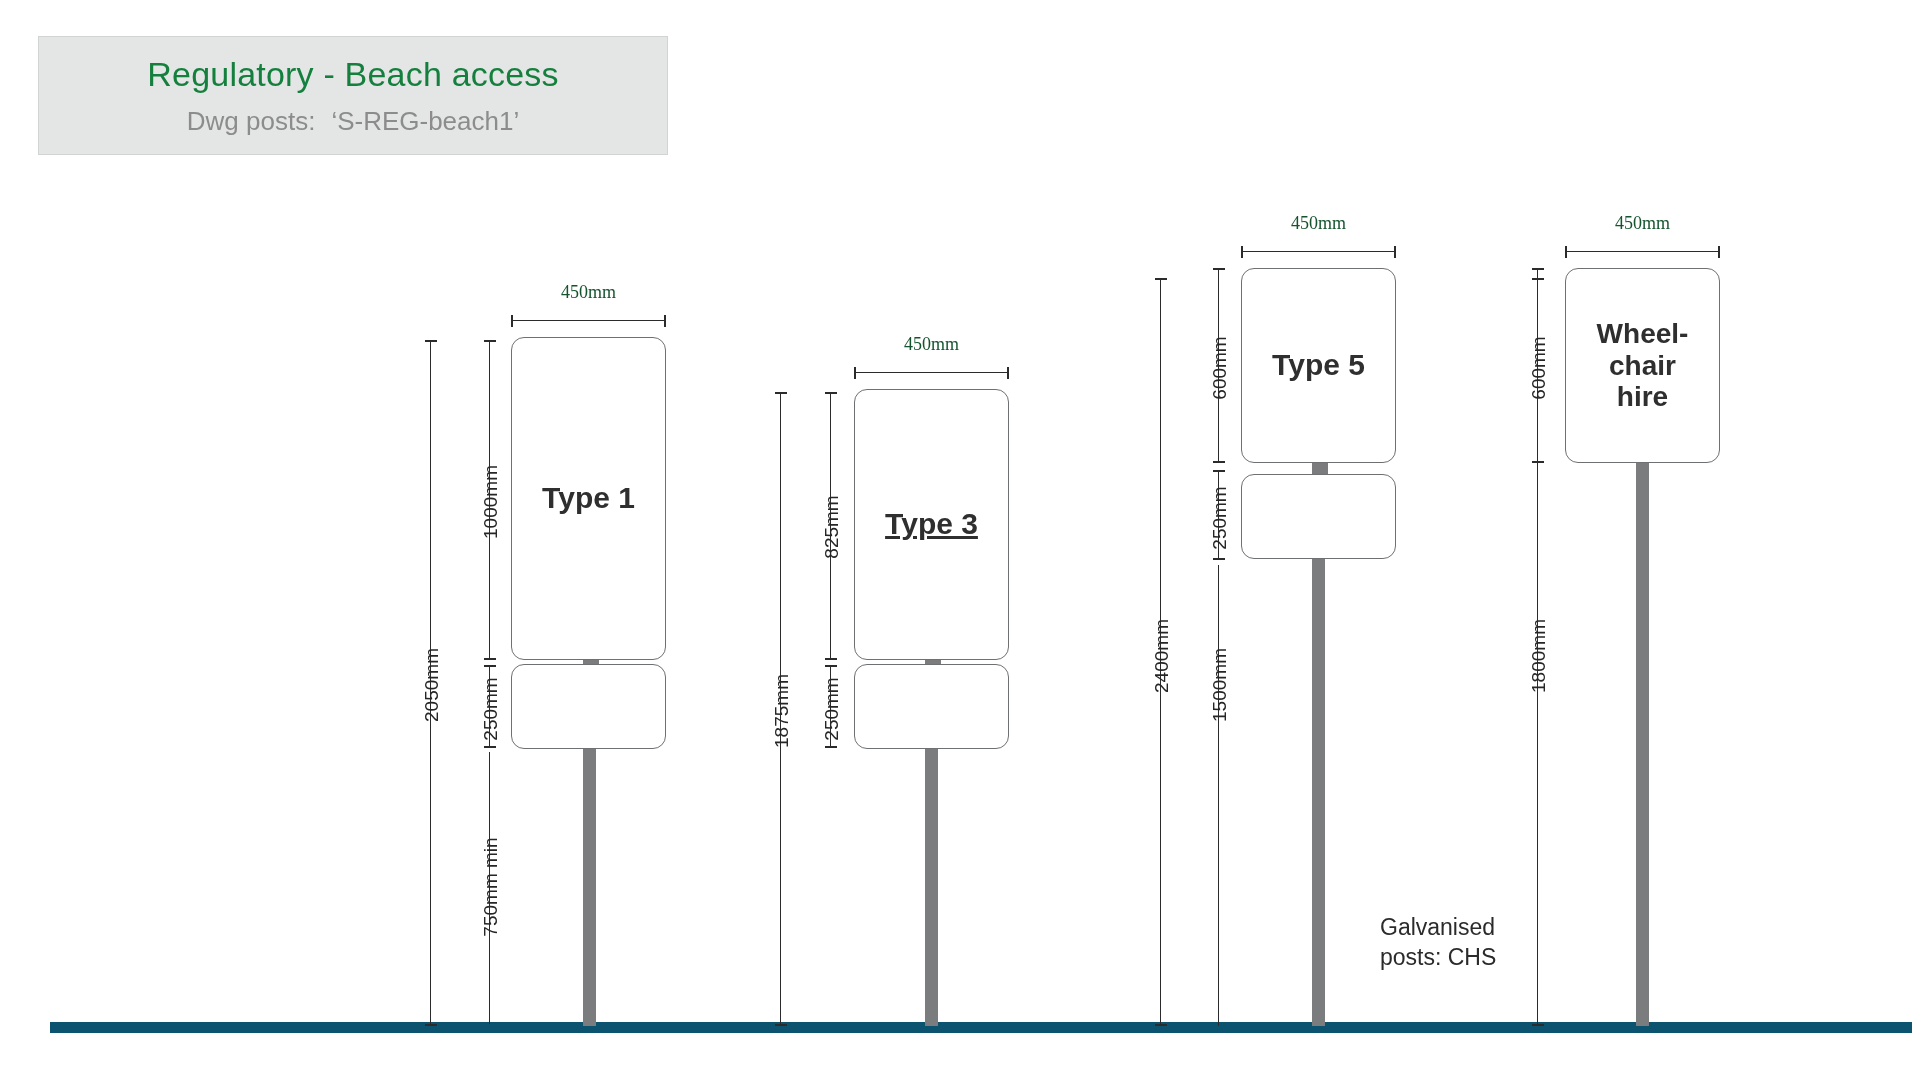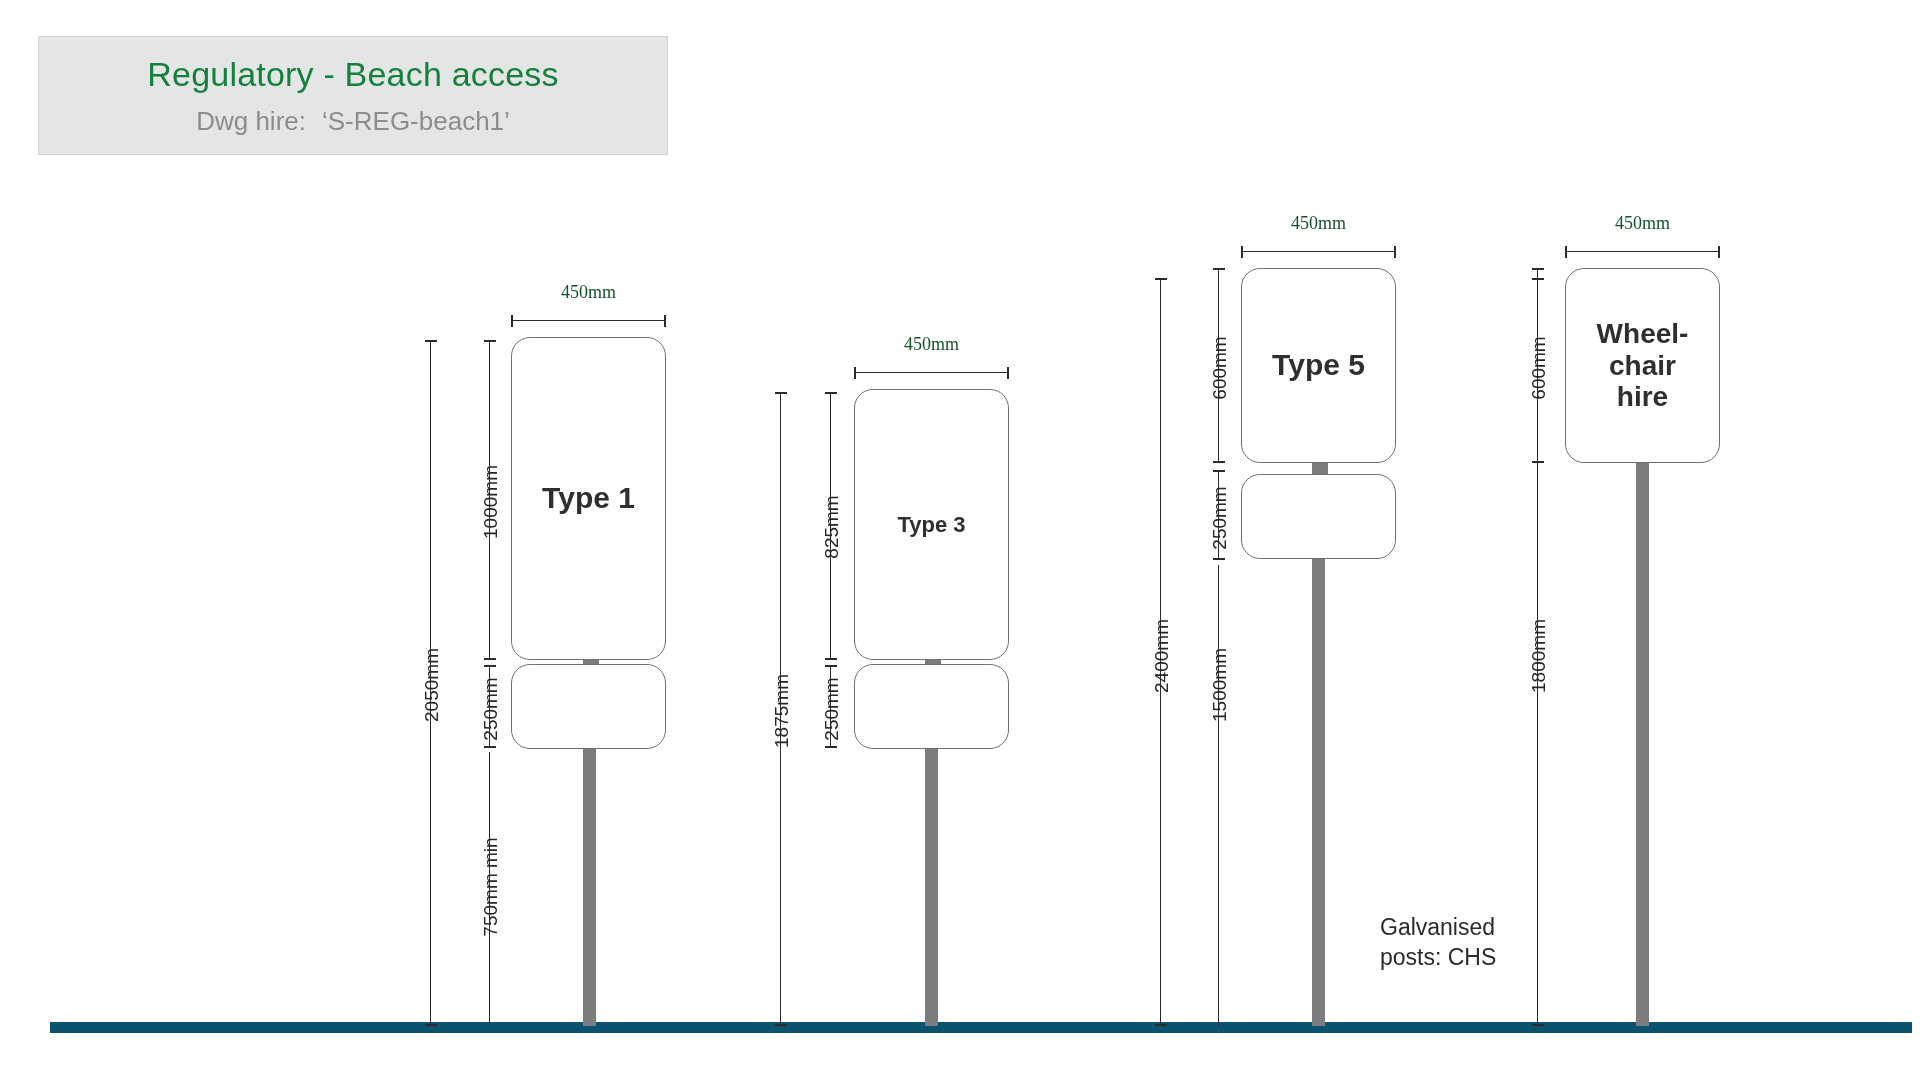--- a/index.html
+++ b/index.html
@@ -57,21 +57,21 @@
     background: #0b536e;
   }
 
   
   .assembly { position: absolute; }
 
   .panel {
     position: absolute;
     background: #ffffff;
     border: 1.4px solid #6f7072;
-    border-radius: 19px;
+    border-radius: 13px;
     box-sizing: border-box;
     display: flex;
     align-items: center;
     justify-content: center;
     text-align: center;
     font-weight: bold;
     color: #2f2f2f;
     line-height: 1.14;
   }
   .panel.blank { color: transparent; }
@@ -149,21 +149,21 @@
     text-align: left;
     margin-left: 8px;
   }
 </style>
 </head>
 <body>
 
 <div id="title-block">
   <div id="title-main">Regulatory - Beach access</div>
   <div id="title-sub">
-    <span>Dwg hire:</span><span class="code">‘S-REG-beach1’</span>
+    <span>Dwg posts:</span><span class="code">‘S-REG-beach1’</span>
   </div>
 </div>
 
 <div id="ground-line"></div>
 
 <div class="assembly">
 
   <div class="dim-v" style="left:430px; top:340px; height:686px;"></div>
   <div class="dim-label-v" style="left:352px; top:674px; width:160px;">2050mm</div>
 
@@ -198,21 +198,21 @@
 
   <div class="dim-v" style="left:830px; top:665px; height:83px;"></div>
   <div class="dim-label-v" style="left:752px; top:698px; width:160px;">250mm</div>
 
   <div class="dim-h" style="left:854px; top:372px; width:155px;"></div>
   <div class="dim-label-h" style="left:854px; top:334px; width:155px;">450mm</div>
 
   <div class="post" style="left:925px; top:660px; width:13px; height:366px;"></div>
   <div class="connector" style="left:925px; top:650px; width:16px; height:18px;"></div>
 
-  <div class="panel" style="left:854px; top:389px; width:155px; height:271px; font-size:22px;">Type 3</div>
+  <div class="panel" style="left:854px; top:389px; width:155px; height:271px; font-size:30px;text-decoration:underline;">Type 3</div>
 
   <div class="panel blank" style="left:854px; top:664px; width:155px; height:85px;"></div>
 </div>
 
 <div class="assembly">
 
   <div class="dim-v" style="left:1160px; top:278px; height:748px;"></div>
   <div class="dim-label-v" style="left:1082px; top:645px; width:160px;">2400mm</div>
 
   <div class="dim-v" style="left:1218px; top:268px; height:195px;"></div>

